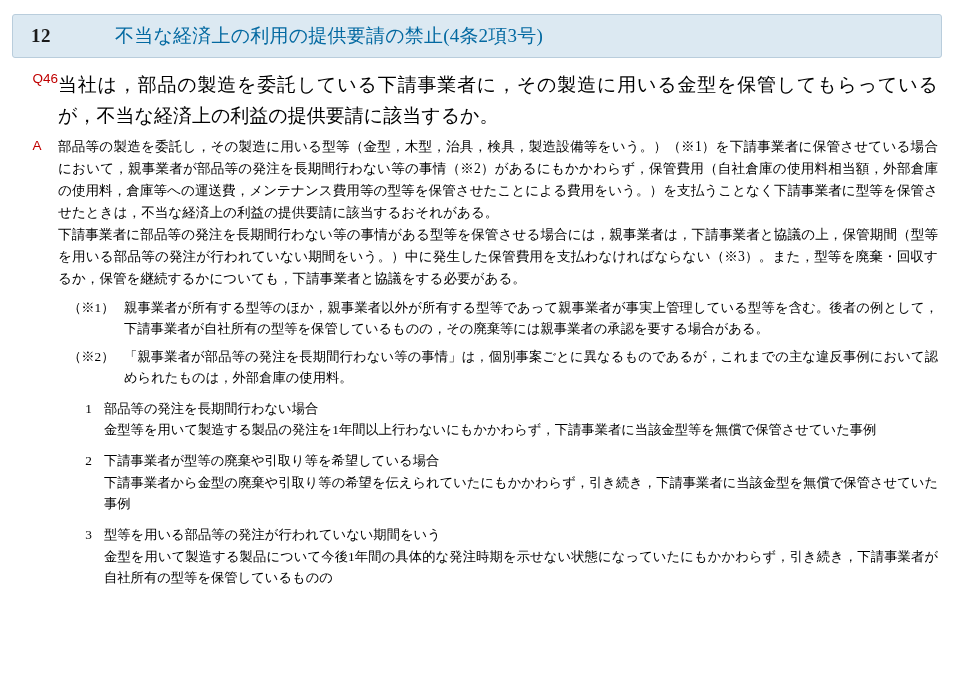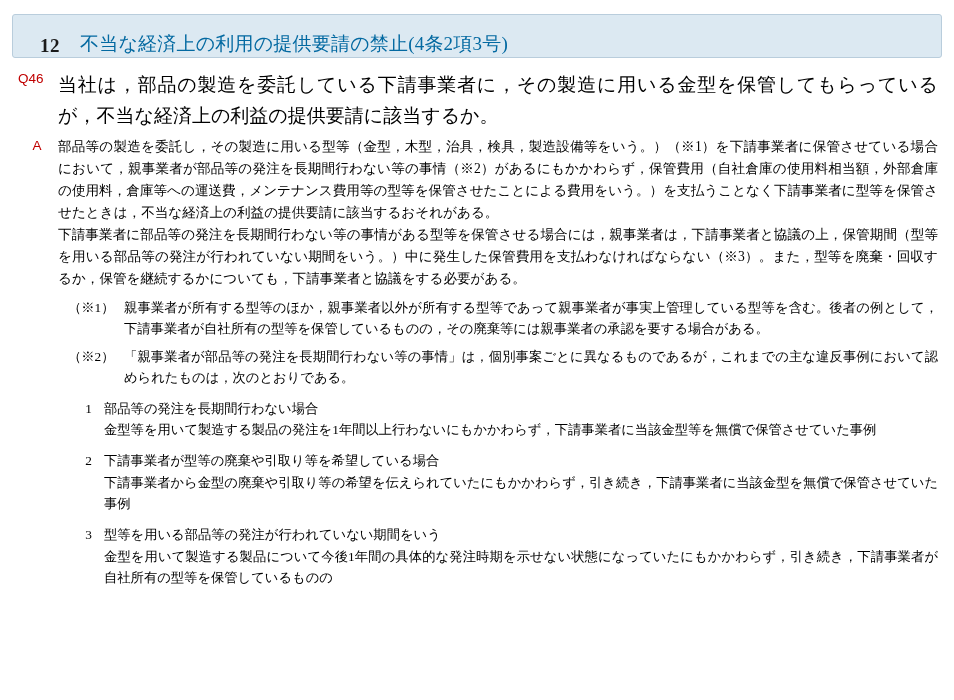--- a/index.html
+++ b/index.html
@@ -22,23 +22,24 @@
     padding: 0;
   }
   
   .section-header {
     margin: 14px 12px 0 12px;
     background: #dce9f2;
     border: 1px solid #b9cddc;
     border-radius: 3px;
     height: 44px;
     display: flex;
-    align-items: flex-end;
-    padding: 0 27px;
-    box-sizing: border-box;
+    align-items: center;
+    padding: 0 18px;
+    box-sizing: border-box;
+    gap: 44px;
   }
   .section-header .num {
     font-size: 19px;
     font-weight: bold;
     color: #1a1a1a;
     margin-right: 20px;
     letter-spacing: 0.5px;
   }
   .section-header .title {
     font-size: 19px;
@@ -61,21 +62,21 @@
     display: flex;
     align-items: flex-start;
     margin-bottom: 4px;
   }
   .qa-tag {
     color: #c00000;
     font-size: 13.5px;
     font-family: "Liberation Sans", sans-serif;
     width: 42px;
     flex: 0 0 42px;
-    text-align: left;
+    text-align: right;
     padding-left: 2px;
     padding-top: 1px;
     box-sizing: border-box;
   }
   .qa-tag.a-tag {
     text-align: center;
     padding-left: 0;
     padding-top: 2px;
   }
   .qa-text {
@@ -162,21 +163,21 @@
         <p>部品等の製造を委託し，その製造に用いる型等（金型，木型，治具，検具，製造設備等をいう。）（※1）を下請事業者に保管させている場合において，親事業者が部品等の発注を長期間行わない等の事情（※2）があるにもかかわらず，保管費用（自社倉庫の使用料相当額，外部倉庫の使用料，倉庫等への運送費，メンテナンス費用等の型等を保管させたことによる費用をいう。）を支払うことなく下請事業者に型等を保管させたときは，不当な経済上の利益の提供要請に該当するおそれがある。</p>
         <p>下請事業者に部品等の発注を長期間行わない等の事情がある型等を保管させる場合には，親事業者は，下請事業者と協議の上，保管期間（型等を用いる部品等の発注が行われていない期間をいう。）中に発生した保管費用を支払わなければならない（※3）。また，型等を廃棄・回収するか，保管を継続するかについても，下請事業者と協議をする必要がある。</p>
 
         <div class="note">
           <div class="note-mark">（※1）</div>
           <div class="note-body">親事業者が所有する型等のほか，親事業者以外が所有する型等であって親事業者が事実上管理している型等を含む。後者の例として，下請事業者が自社所有の型等を保管しているものの，その廃棄等には親事業者の承認を要する場合がある。</div>
         </div>
 
         <div class="note">
           <div class="note-mark">（※2）</div>
-          <div class="note-body">「親事業者が部品等の発注を長期間行わない等の事情」は，個別事案ごとに異なるものであるが，これまでの主な違反事例において認められたものは，次のとおりである。</div>
+          <div class="note-body">「親事業者が部品等の発注を長期間行わない等の事情」は，個別事案ごとに異なるものであるが，これまでの主な違反事例において認められたものは，外部倉庫の使用料。</div>
         </div>
 
         <div class="num-list">
 
           <div class="num-item">
             <div class="n">1</div>
             <div class="c">
               <span class="lead">部品等の発注を長期間行わない場合</span>
               <span class="detail">金型等を用いて製造する製品の発注を1年間以上行わないにもかかわらず，下請事業者に当該金型等を無償で保管させていた事例</span>
             </div>

